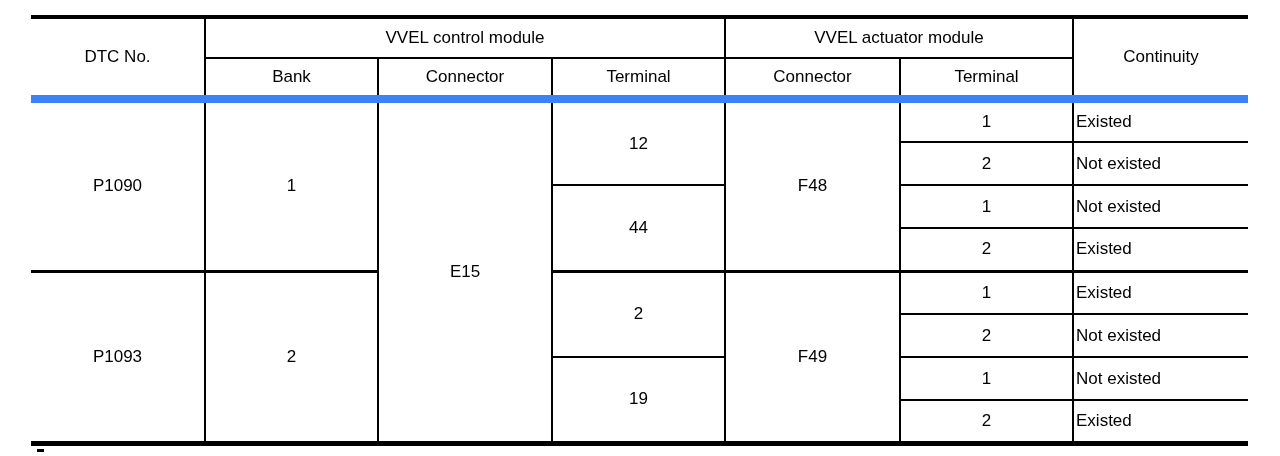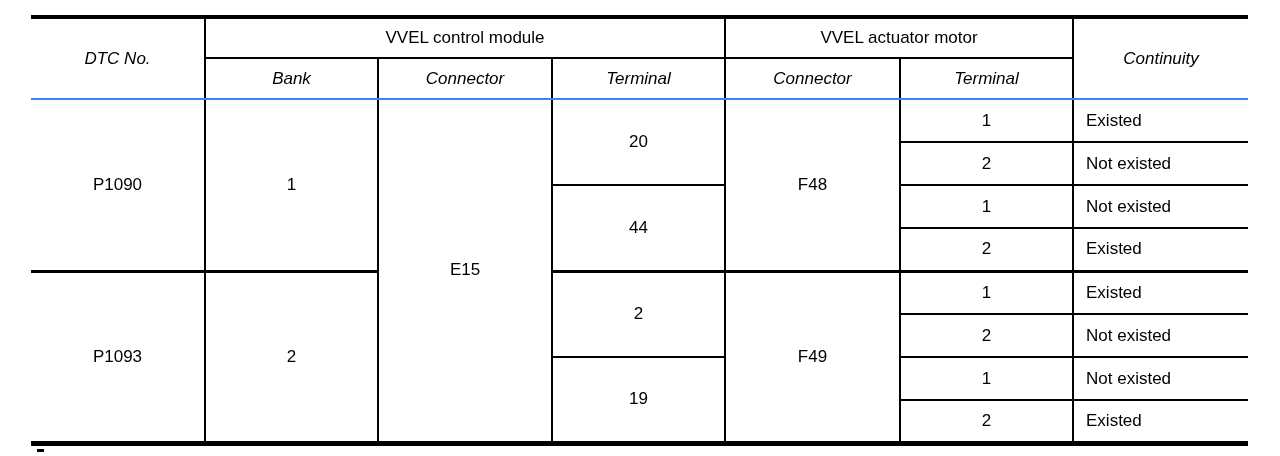--- a/index.html
+++ b/index.html
@@ -38,27 +38,27 @@
     line-height: 1.15;
     overflow: hidden;
     white-space: nowrap;
   }
   .dtc-table thead tr { height: 41px; }
   .dtc-table tbody tr { height: 43px; }
   
   .dtc-table .first { border-left: none; }
   .dtc-table .last  { border-right: none; }
   
-  .dtc-table .hdr-bottom { border-bottom: 2px solid #3b82f6; font-style: italic; }
+  .dtc-table .hdr-bottom { border-bottom: 8px solid #3b82f6; }
   
   .dtc-table .sep { border-top: 3px solid #000; }
   
   .dtc-table td.cont {
     text-align: left;
-    padding-left: 12px;
+    padding-left: 2px;
   }
   
   .artifact-tick {
     position: absolute;
     left: 37px;
     top: 449px;
     width: 7px;
     height: 3px;
     background: #000;
   }
@@ -75,37 +75,37 @@
       <col style="width:174px">
       <col style="width:173px">
       <col style="width:175px">
       <col style="width:173px">
       <col style="width:175px">
     </colgroup>
     <thead>
       <tr>
         <th rowspan="2" class="first hdr-bottom">DTC No.</th>
         <th colspan="3">VVEL control module</th>
-        <th colspan="2">VVEL actuator motor</th>
+        <th colspan="2">VVEL actuator module</th>
         <th rowspan="2" class="last hdr-bottom">Continuity</th>
       </tr>
       <tr>
         <th class="hdr-bottom">Bank</th>
         <th class="hdr-bottom">Connector</th>
         <th class="hdr-bottom">Terminal</th>
         <th class="hdr-bottom">Connector</th>
         <th class="hdr-bottom">Terminal</th>
       </tr>
     </thead>
     <tbody>
       <tr>
         <td rowspan="4" class="first">P1090</td>
         <td rowspan="4">1</td>
         <td rowspan="8">E15</td>
-        <td rowspan="2">20</td>
+        <td rowspan="2">12</td>
         <td rowspan="4">F48</td>
         <td>1</td>
         <td class="cont last">Existed</td>
       </tr>
       <tr>
         <td>2</td>
         <td class="cont last">Not existed</td>
       </tr>
       <tr>
         <td rowspan="2">44</td>

